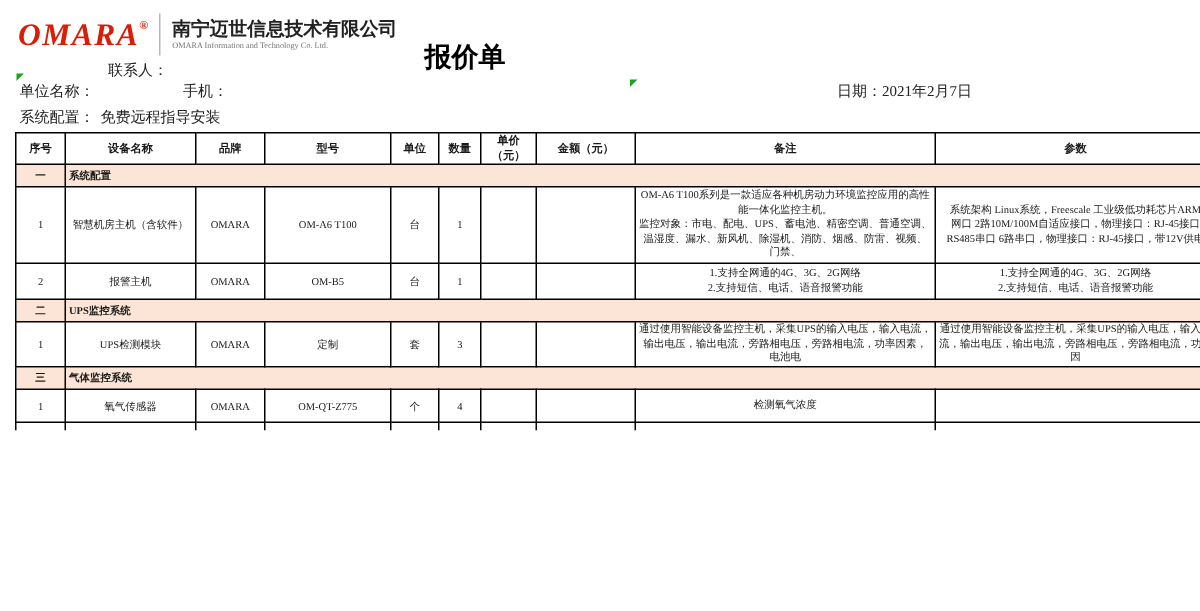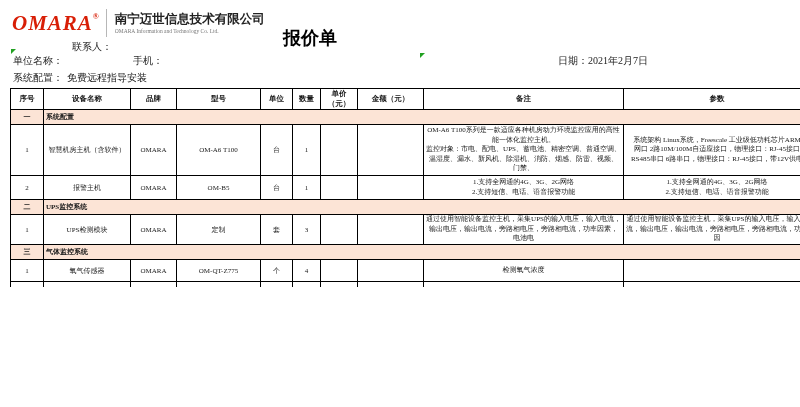--- a/index.html
+++ b/index.html
@@ -16,21 +16,21 @@
   .logo sup { font-size:8px; font-style:normal; vertical-align:top; }
   .logo-divider { width:1px; height:28px; background:#b7b7b7; margin:0 8px 0 6px; }
   .company { display:flex; flex-direction:column; justify-content:center; }
   .company-cn { font-size:12.5px; font-weight:bold; color:#222; line-height:1.2; }
   .company-en { font-size:5.5px; color:#777; margin-top:1px; }
   .doc-title { position:absolute; top:26px; left:0; width:600px; text-align:center;
                font-size:18px; font-weight:bold; color:#000; }
   .meta { position:absolute; font-size:10px; color:#222; }
   .m-unit    { top:54px; left:3px; }
   .m-contact { top:40px; left:62px; }
-  .m-phone   { top:54px; left:123px; }
+  .m-phone   { top:54px; left:112px; }
   .m-date    { top:54px; left:548px; }
   .m-project { top:71px; left:3px; }
   .m-project .val { margin-left:4px; }
   
   .gmark { position:absolute; width:0; height:0; border-style:solid; }
   .gmark-1 { top:49px; left:1px;  border-width:5px 5px 0 0; border-color:#21a121 transparent transparent transparent; }
   .gmark-2 { top:53px; left:410px; border-width:5px 5px 0 0; border-color:#21a121 transparent transparent transparent; }
   .gmark-3 { top:383px; left:1px; border-width:5px 5px 0 0; border-color:#21a121 transparent transparent transparent; }
   
   table.quote {

